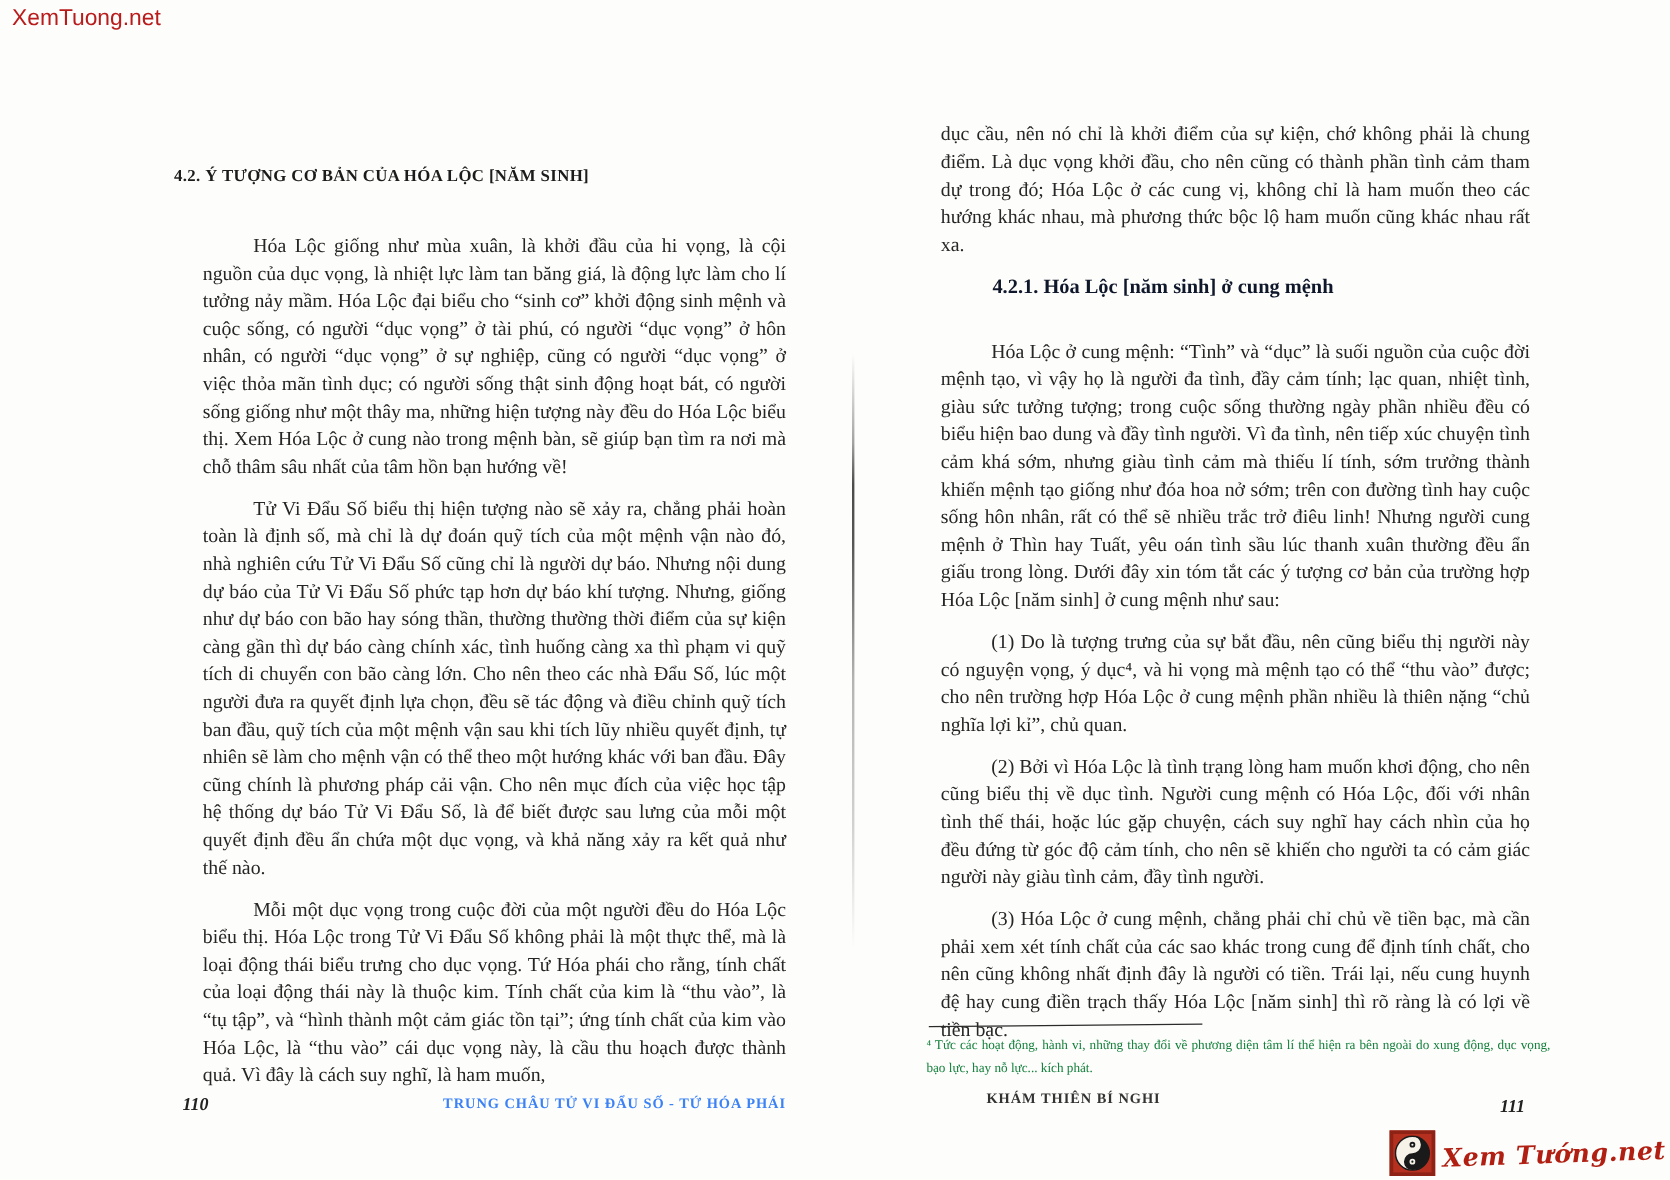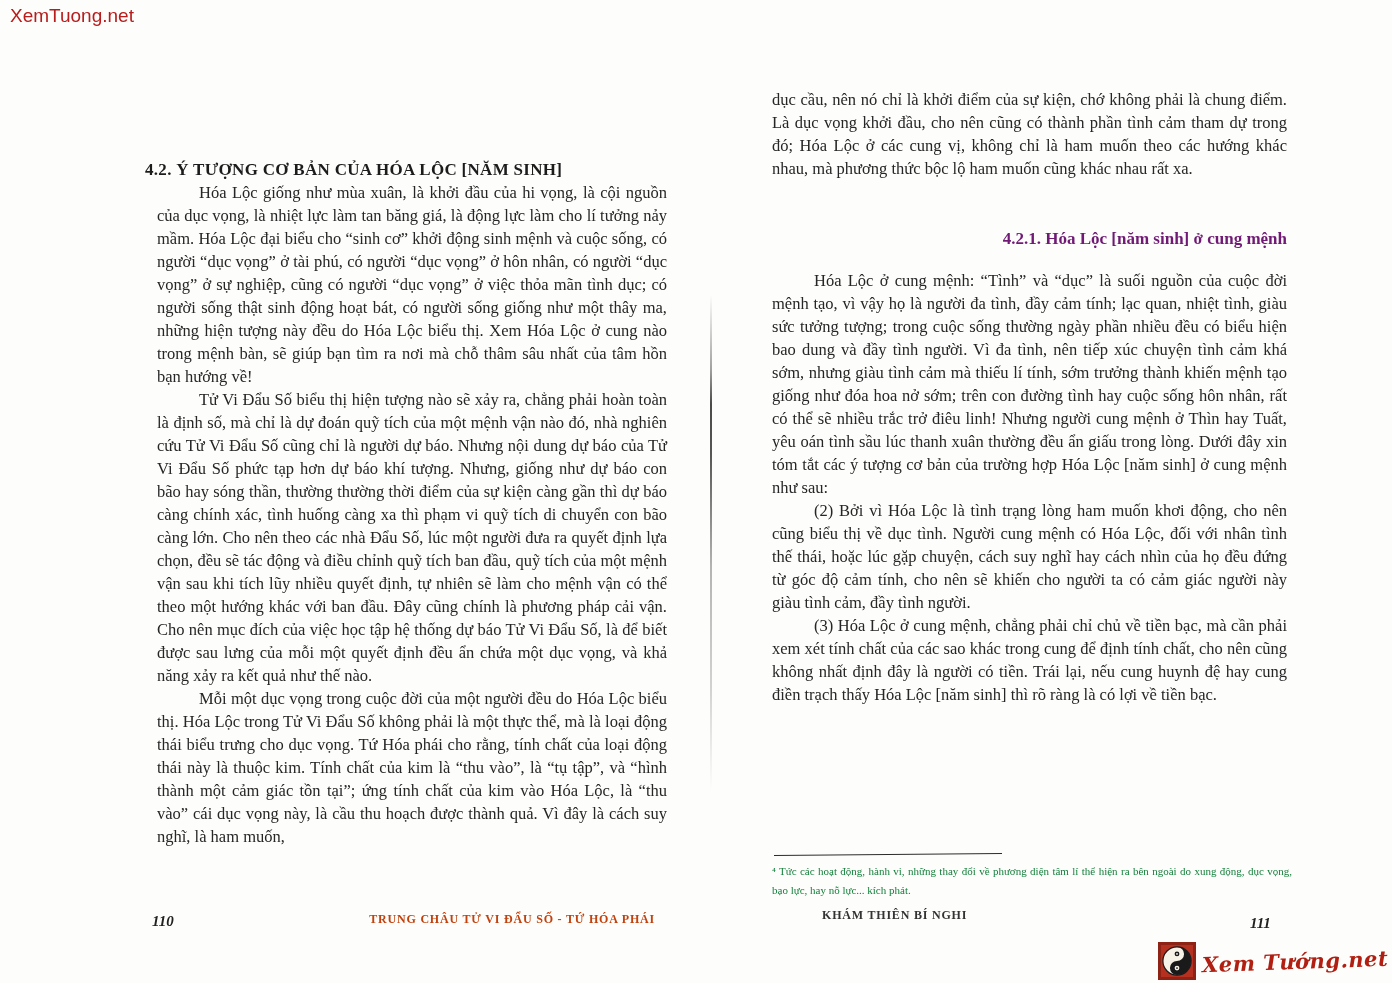--- a/index.html
+++ b/index.html
@@ -15,42 +15,42 @@
   
   .fold-line{position:absolute;left:710px;top:295px;width:2px;height:495px;
     background:linear-gradient(to bottom,
       rgba(80,80,80,0) 0%, rgba(50,50,50,.45) 15%,
       rgba(30,30,30,.8) 22%, rgba(30,30,30,.75) 32%,
       rgba(70,70,70,.4) 55%, rgba(100,100,100,.28) 80%,
       rgba(120,120,120,0) 100%);}
 
   
   .col{position:absolute;text-align:justify;font-size:16.5px;line-height:23px;}
-  .col p{margin:0;}
+  .col p{margin:12px;}
   .indent{text-indent:42px;}
 
   .left-heading{position:absolute;left:145px;top:140px;width:510px;
-    font-size:17px;font-weight:bold;letter-spacing:.3px;color:#1c1c1c;margin-top:20px;}
+    font-size:14px;font-weight:bold;letter-spacing:.3px;color:#1c1c1c;}
   .left-body{left:157px;top:181px;width:510px;}
 
   .right-cont{left:772px;top:88px;width:515px;}
   .right-subheading{position:absolute;left:827px;top:229px;width:460px;
-    font-size:17px;font-weight:bold;color:#701a75;text-align:right;}
+    font-size:17px;font-weight:bold;color:#0f172a;}
   .right-body{left:772px;top:269px;width:515px;}
 
   .footnote-rule{position:absolute;left:774px;top:854px;width:228px;height:0;
     border-top:1.6px solid #2b2b2b;transform:rotate(-0.5deg);}
   .footnote{position:absolute;left:772px;top:862px;width:520px;
     font-size:11px;line-height:19px;text-align:justify;color:#15803d;}
 
   
   .footer-left-num{position:absolute;left:152px;top:913px;
     font-size:15px;font-style:italic;font-weight:bold;color:#222;text-align:center;}
   .footer-left-title{position:absolute;left:300px;top:912px;width:355px;
-    text-align:right;font-size:12px;letter-spacing:.8px;font-weight:bold;color:#c2410c;}
+    text-align:right;font-size:12px;letter-spacing:.8px;font-weight:bold;color:#3b82f6;}
   .footer-right-title{position:absolute;left:774px;top:908px;
     font-size:12px;letter-spacing:.8px;font-weight:bold;color:#333;margin-left:48px;}
   .footer-right-num{position:absolute;left:1250px;top:915px;
     font-size:15px;font-style:italic;font-weight:bold;color:#222;}
 
   
   .logo{position:absolute;right:4px;bottom:3px;display:flex;align-items:center;gap:6px;}
   .logo-square{width:38px;height:38px;background:#b5301f;border:3px solid #8e2214;
     display:flex;align-items:center;justify-content:center;box-sizing:border-box;}
   .logo-text{font-family:"DejaVu Serif", serif;font-style:italic;font-weight:bold;
@@ -77,20 +77,21 @@
   <div class="footer-left-title">TRUNG CHÂU TỬ VI ĐẨU SỐ - TỨ HÓA PHÁI</div>
 
   <div class="col right-cont">
     <p>dục cầu, nên nó chỉ là khởi điểm của sự kiện, chớ không phải là chung điểm. Là dục vọng khởi đầu, cho nên cũng có thành phần tình cảm tham dự trong đó; Hóa Lộc ở các cung vị, không chỉ là ham muốn theo các hướng khác nhau, mà phương thức bộc lộ ham muốn cũng khác nhau rất xa.</p>
   </div>
 
   <div class="right-subheading">4.2.1. Hóa Lộc [năm sinh] ở cung mệnh</div>
 
   <div class="col right-body">
     <p class="indent">Hóa Lộc ở cung mệnh: “Tình” và “dục” là suối nguồn của cuộc đời mệnh tạo, vì vậy họ là người đa tình, đầy cảm tính; lạc quan, nhiệt tình, giàu sức tưởng tượng; trong cuộc sống thường ngày phần nhiều đều có biểu hiện bao dung và đầy tình người. Vì đa tình, nên tiếp xúc chuyện tình cảm khá sớm, nhưng giàu tình cảm mà thiếu lí tính, sớm trưởng thành khiến mệnh tạo giống như đóa hoa nở sớm; trên con đường tình hay cuộc sống hôn nhân, rất có thể sẽ nhiều trắc trở điêu linh! Nhưng người cung mệnh ở Thìn hay Tuất, yêu oán tình sầu lúc thanh xuân thường đều ẩn giấu trong lòng. Dưới đây xin tóm tắt các ý tượng cơ bản của trường hợp Hóa Lộc [năm sinh] ở cung mệnh như sau:</p>
+    <p class="indent">(1) Do là tượng trưng của sự bắt đầu, nên cũng biểu thị người này có nguyện vọng, ý dục⁴, và hi vọng mà mệnh tạo có thể “thu vào” được; cho nên trường hợp Hóa Lộc ở cung mệnh phần nhiều là thiên nặng “chủ nghĩa lợi kỉ”, chủ quan.</p>
     <p class="indent">(2) Bởi vì Hóa Lộc là tình trạng lòng ham muốn khơi động, cho nên cũng biểu thị về dục tình. Người cung mệnh có Hóa Lộc, đối với nhân tình thế thái, hoặc lúc gặp chuyện, cách suy nghĩ hay cách nhìn của họ đều đứng từ góc độ cảm tính, cho nên sẽ khiến cho người ta có cảm giác người này giàu tình cảm, đầy tình người.</p>
     <p class="indent">(3) Hóa Lộc ở cung mệnh, chẳng phải chỉ chủ về tiền bạc, mà cần phải xem xét tính chất của các sao khác trong cung để định tính chất, cho nên cũng không nhất định đây là người có tiền. Trái lại, nếu cung huynh đệ hay cung điền trạch thấy Hóa Lộc [năm sinh] thì rõ ràng là có lợi về tiền bạc.</p>
   </div>
 
   <div class="footnote-rule"></div>
   <div class="footnote">⁴ Tức các hoạt động, hành vi, những thay đổi về phương diện tâm lí thể hiện ra bên ngoài do xung động, dục vọng, bạo lực, hay nỗ lực... kích phát.</div>
 
   <div class="footer-right-title">KHÁM THIÊN BÍ NGHI</div>
   <div class="footer-right-num">111</div>
 

